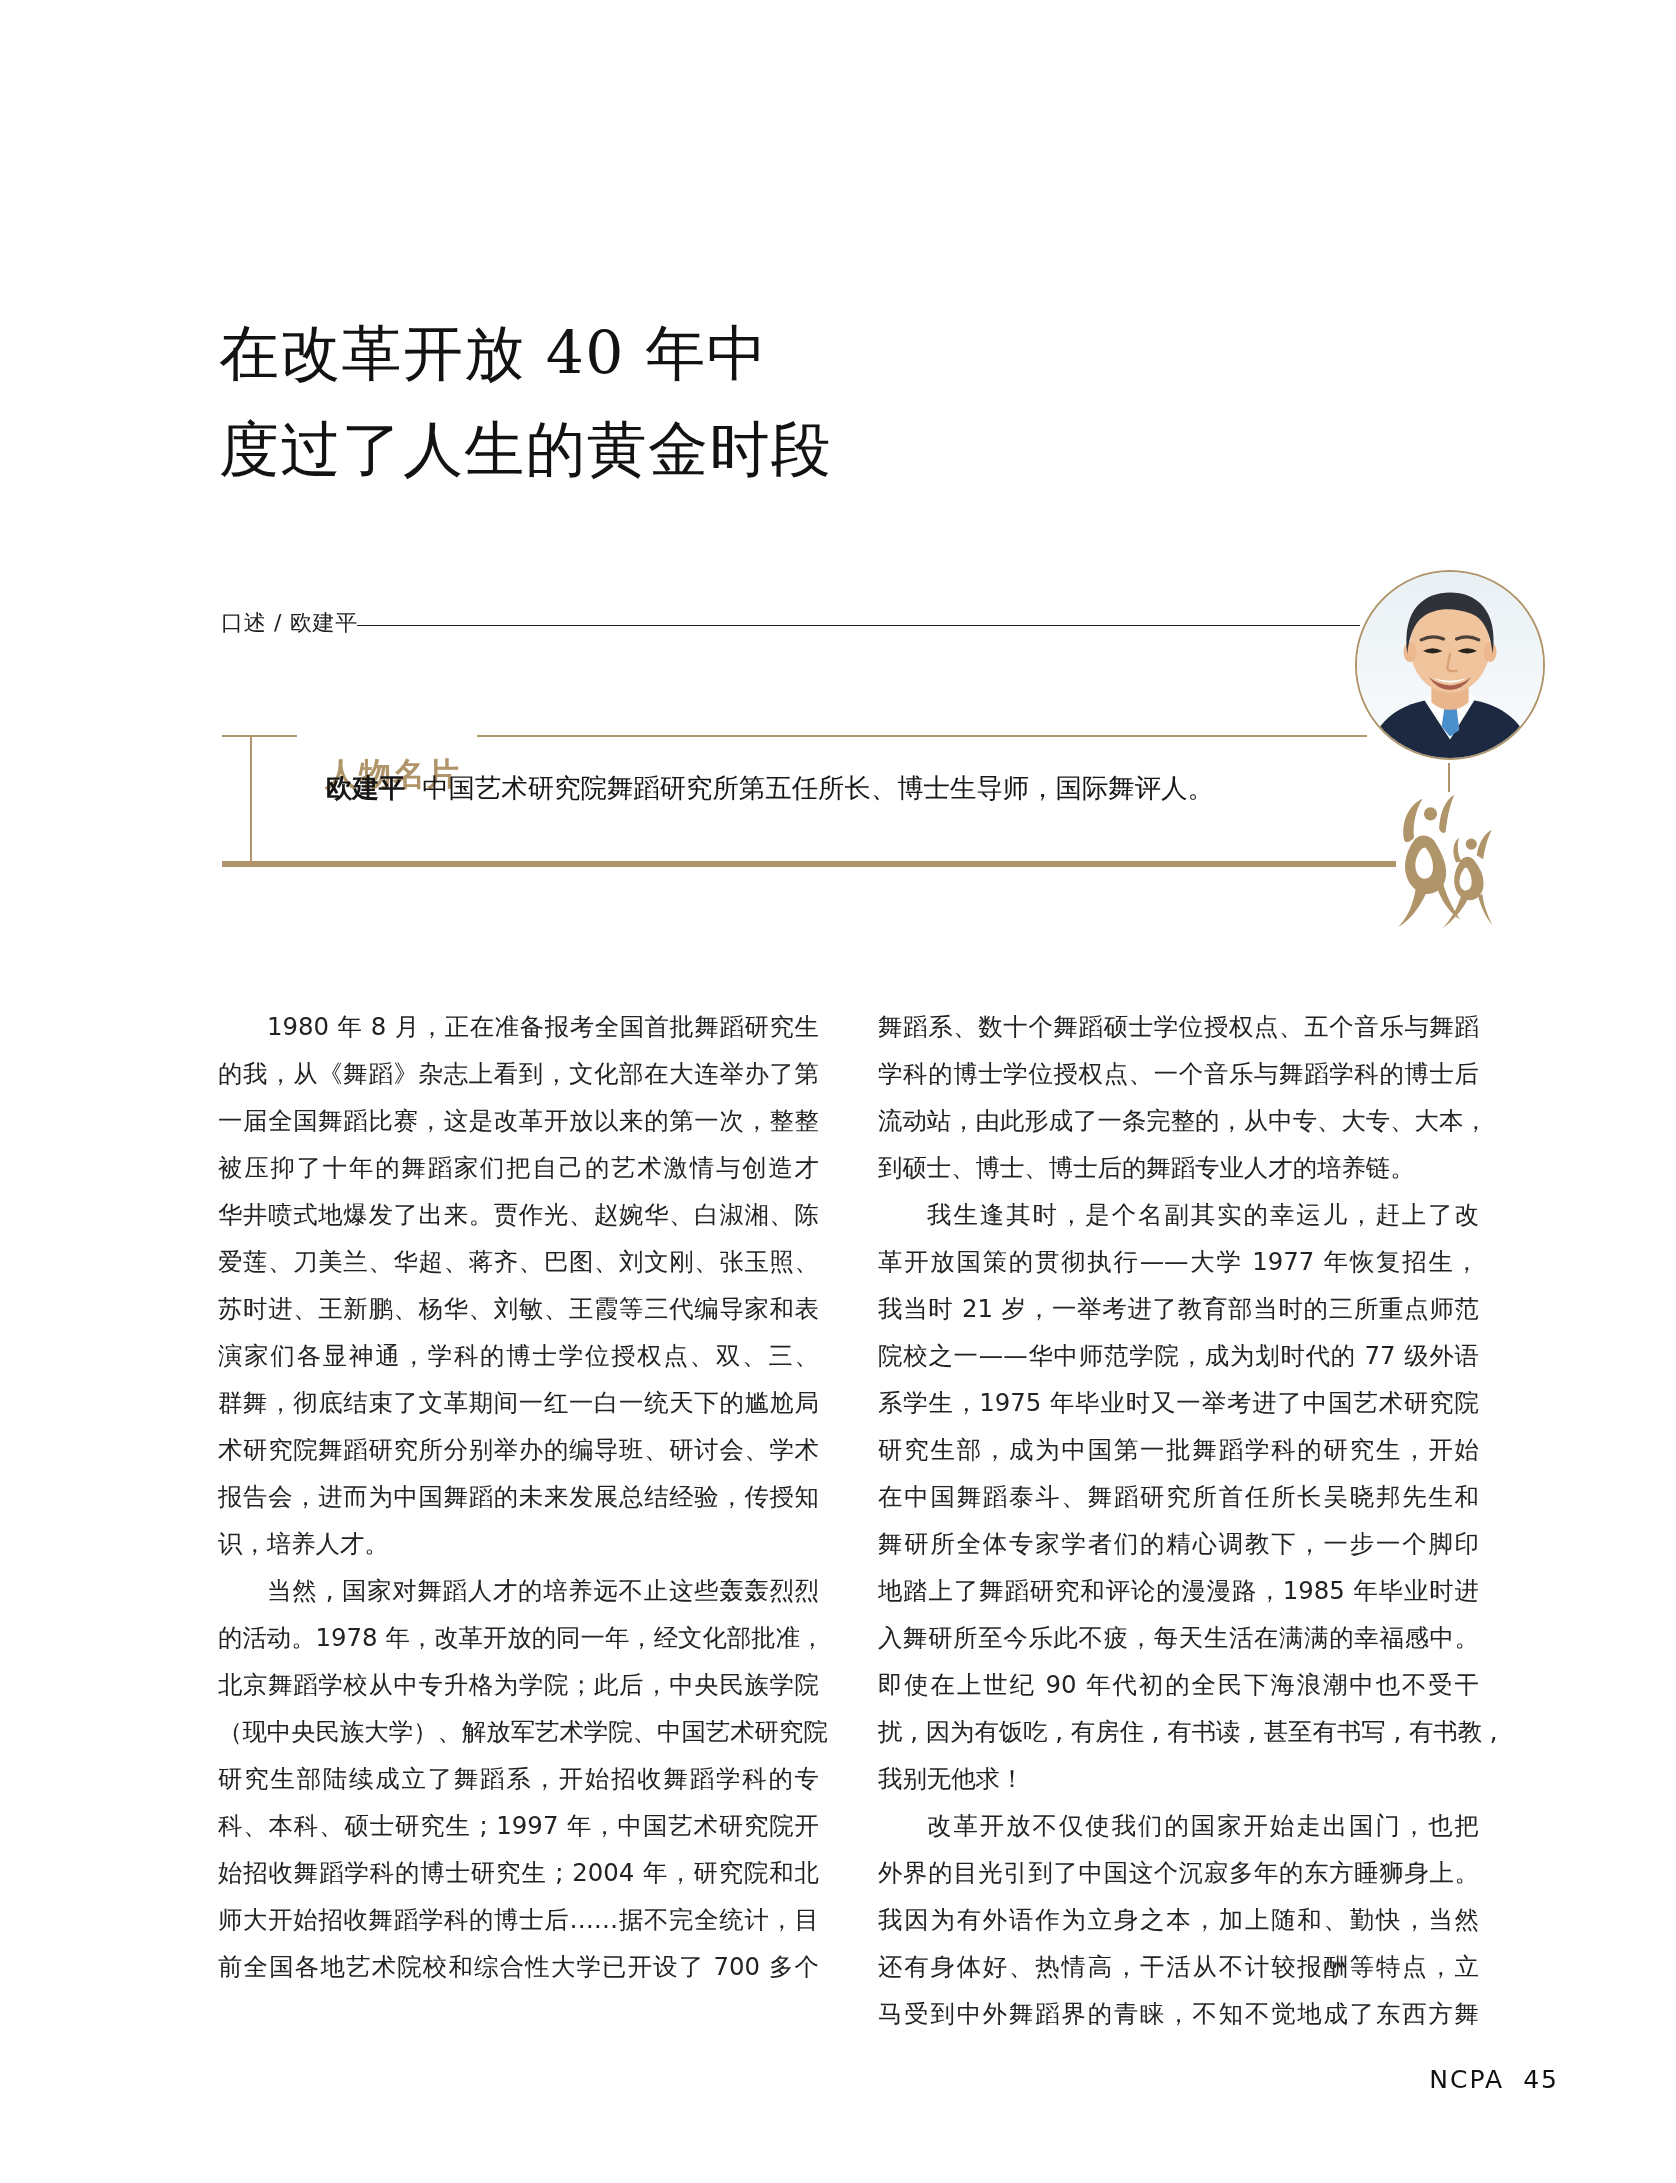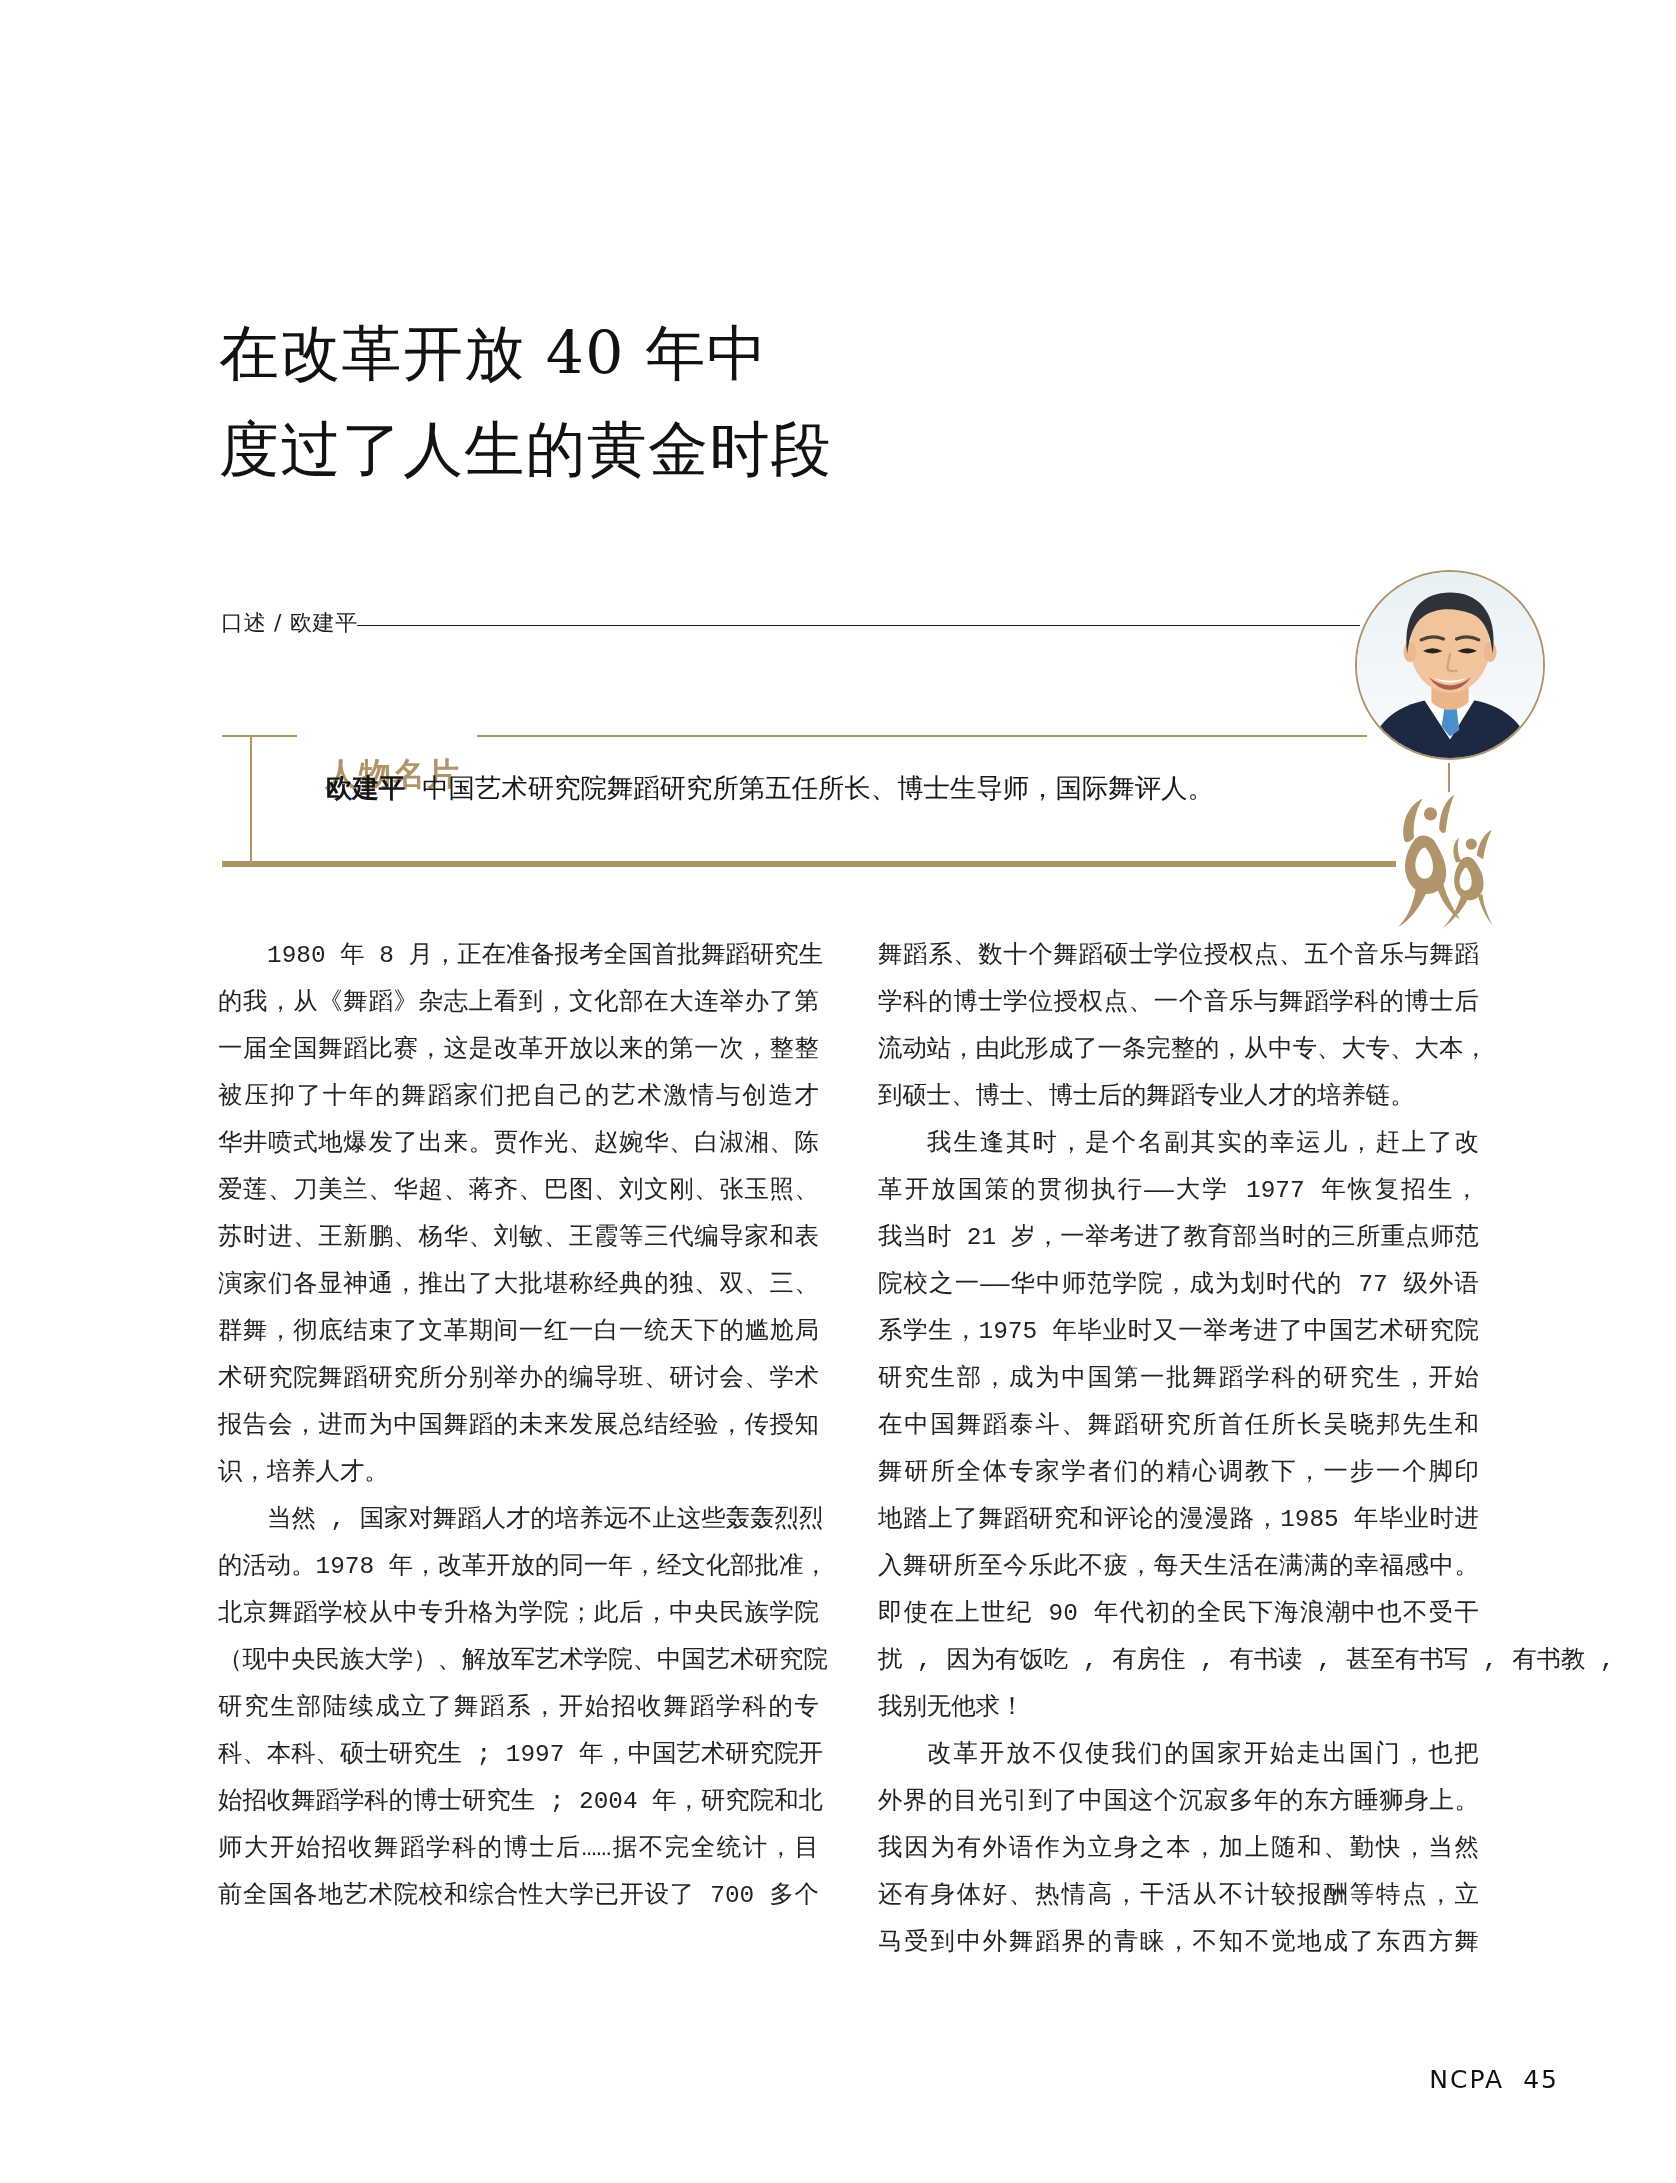--- a/index.html
+++ b/index.html
@@ -79,23 +79,22 @@
   }
   .card-desc{
     font-family:"DejaVu Serif","Liberation Serif",serif;
   }
   .card-thickline{
     position:absolute;left:222px;top:861px;
     width:1174px;height:6px;background:var(--gold);
   }
   
   .column{
-    position:absolute;top:932px;width:601px;
+    position:absolute;top:1003px;width:601px;
     color:var(--ink);
-    font-family:Liberation Mono, monospace;
   }
   .col-left{left:218px;}
   .col-right{left:878px;}
   .bodyline{
     height:47px;line-height:47px;font-size:24.4px;
     text-align:justify;text-align-last:justify;
     text-justify:inter-character;
     white-space:nowrap;
   }
   .bodyline.end{text-align-last:left;}
@@ -189,21 +188,21 @@
   <div class="card-thickline"></div>
 
   <div class="column col-left" id="col-left">
       <div class="bodyline indent">1980 年 8 月，正在准备报考全国首批舞蹈研究生</div>
       <div class="bodyline">的我，从《舞蹈》杂志上看到，文化部在大连举办了第</div>
       <div class="bodyline">一届全国舞蹈比赛，这是改革开放以来的第一次，整整</div>
       <div class="bodyline">被压抑了十年的舞蹈家们把自己的艺术激情与创造才</div>
       <div class="bodyline">华井喷式地爆发了出来。贾作光、赵婉华、白淑湘、陈</div>
       <div class="bodyline">爱莲、刀美兰、华超、蒋齐、巴图、刘文刚、张玉照、</div>
       <div class="bodyline">苏时进、王新鹏、杨华、刘敏、王霞等三代编导家和表</div>
-      <div class="bodyline">演家们各显神通，推出了大批堪称经典的独、双、三、</div>
+      <div class="bodyline">演家们各显神通，学科的博士学位授权点、双、三、</div>
       <div class="bodyline">群舞，彻底结束了文革期间一红一白一统天下的尴尬局</div>
       <div class="bodyline">术研究院舞蹈研究所分别举办的编导班、研讨会、学术</div>
       <div class="bodyline">报告会，进而为中国舞蹈的未来发展总结经验，传授知</div>
       <div class="bodyline end">识，培养人才。</div>
       <div class="bodyline indent">当然 , 国家对舞蹈人才的培养远不止这些轰轰烈烈</div>
       <div class="bodyline">的活动。1978 年，改革开放的同一年，经文化部批准，</div>
       <div class="bodyline">北京舞蹈学校从中专升格为学院；此后，中央民族学院</div>
       <div class="bodyline">（现中央民族大学）、解放军艺术学院、中国艺术研究院</div>
       <div class="bodyline">研究生部陆续成立了舞蹈系，开始招收舞蹈学科的专</div>
       <div class="bodyline">科、本科、硕士研究生 ; 1997 年，中国艺术研究院开</div>

